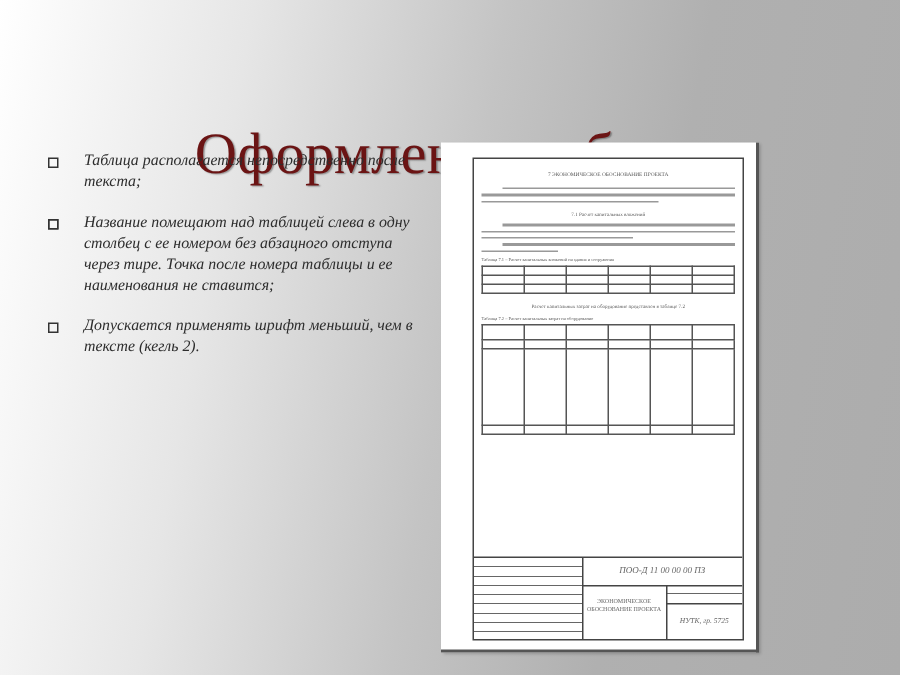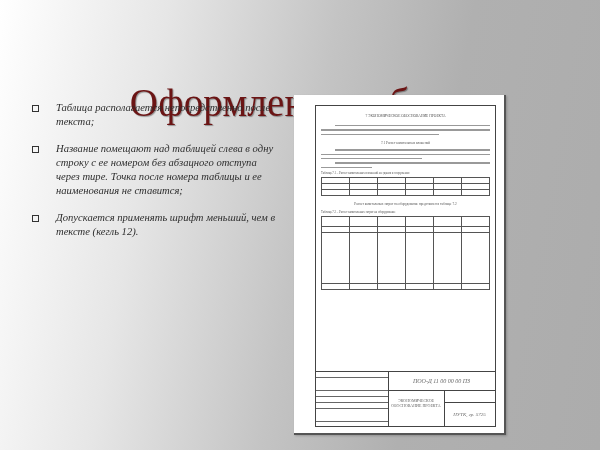--- a/index.html
+++ b/index.html
@@ -46,22 +46,22 @@
     background-image: repeating-linear-gradient(to bottom, transparent 0 5.5px, #666 5.5px 6.2px);}
 </style>
 </head>
 <body>
 
 <div class="title">Оформление таблиц</div>
 
 <div class="bullets">
   <div class="bullet"><span class="mark"></span><span>Таблица располагается непосредственно после текста;</span></div>
   <div class="bullet"><span class="mark"></span></div>
-  <div class="bullet"><span class="mark"></span><span>Название помещают над таблицей слева в одну строку с ее номером без абзацного отступа через тире. Точка после номера таблицы и ее наименования не ставится;</span></div>
-  <div class="bullet"><span class="mark"></span><span>Допускается применять шрифт меньший, чем в тексте (кегль 12).</span></div>
+  <div class="bullet"><span class="mark"></span><span>Название помещают над таблицей слева в одну столбец с ее номером без абзацного отступа через тире. Точка после номера таблицы и ее наименования не ставится;</span></div>
+  <div class="bullet"><span class="mark"></span><span>Допускается применять шрифт меньший, чем в тексте (кегль 2).</span></div>
 </div>
 
 <div class="doc">
   <div class="frame">
     <div class="doc-text">
       <div class="doc-h">7 ЭКОНОМИЧЕСКОЕ ОБОСНОВАНИЕ ПРОЕКТА</div>
       <div class="line" style="margin-top:6px;margin-left:14px"></div>
       <div class="line"></div>
       <div class="line" style="width:70%"></div>
       <div class="subh">7.1 Расчет капитальных вложений</div>

